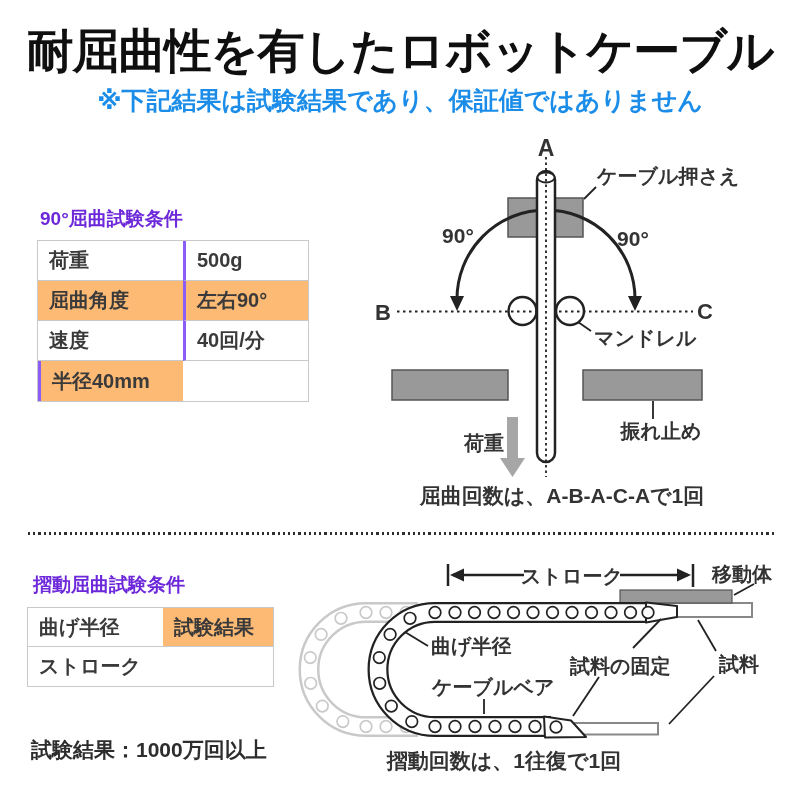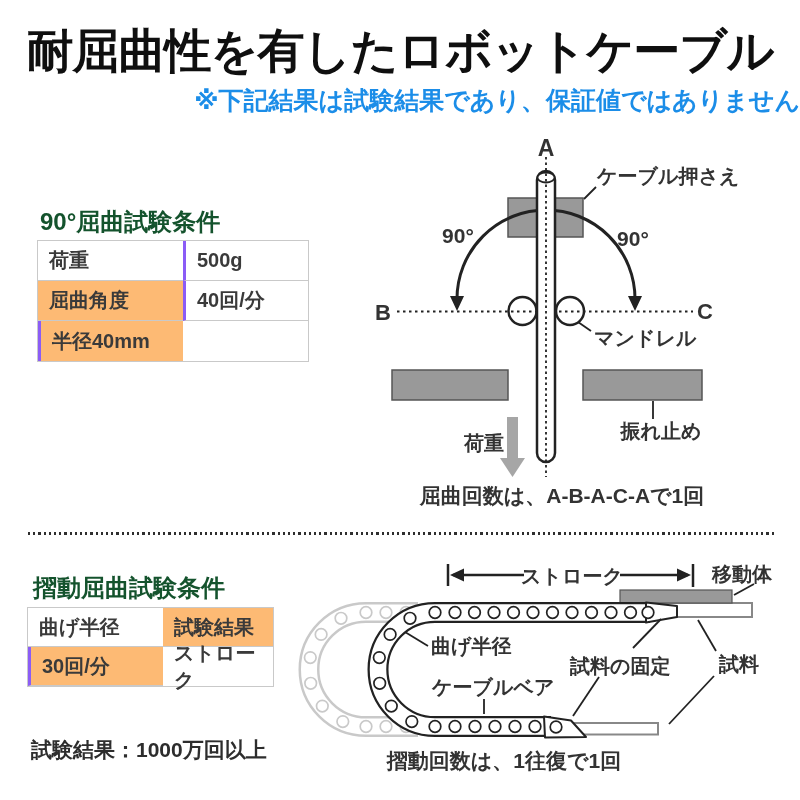--- a/index.html
+++ b/index.html
@@ -1,23 +1,23 @@
 <!DOCTYPE html>
 <html><head>
 <meta charset="utf-8">
 <style>
   html,body{margin:0;padding:0;background:#fff;}
   .page{position:relative;width:800px;height:800px;background:#ffffff;overflow:hidden;
         font-family:"Liberation Sans","DejaVu Sans",sans-serif;}
   .abs{position:absolute;}
   .title{left:0;top:20px;width:800px;text-align:center;font-size:47px;font-weight:900;
          color:#0f0f0f;letter-spacing:-1px;margin:0;}
-  .subtitle{left:0;top:84px;width:800px;text-align:right;font-size:25px;font-weight:bold;
+  .subtitle{left:0;top:84px;width:800px;text-align:center;font-size:25px;font-weight:bold;
             color:#1b8de8;}
-  .sec-heading{font-size:24px;font-weight:bold;color:#14532d;}
+  .sec-heading{font-size:19px;font-weight:bold;color:#6d28d9;}
   .heading-1{left:40px;top:206px;}
   .heading-2{left:33px;top:572px;}
   .spec-table{display:grid;border:1px solid #c9c9c9;background:#fff;}
   .table-1{left:37px;top:240px;width:270px;grid-template-columns:145px 1fr;grid-auto-rows:40px;}
   .table-2{left:27px;top:607px;width:245px;grid-template-columns:135px 1fr;grid-auto-rows:39px;}
   .cell{display:flex;align-items:center;font-size:20px;font-weight:bold;color:#3a3a3a;
         padding-left:11px;border-bottom:1px solid #c9c9c9;}
   .cell.value{border-left:3px solid #8b5cf6;}
   .cell.alt{background:#fdba74;}
   .cell.last{border-bottom:none;}
@@ -35,20 +35,22 @@
 
   <h1 class="abs title">耐屈曲性を有したロボットケーブル</h1>
   <div class="abs subtitle">※下記結果は試験結果であり、保証値ではありません</div>
 
   <div class="abs sec-heading heading-1">90°屈曲試験条件</div>
 
   <div class="abs spec-table table-1">
     <div class="cell label">荷重</div>
     <div class="cell value">500g</div>
     <div class="cell label alt">屈曲角度</div>
+    <div class="cell value alt">左右90°</div>
+    <div class="cell label">速度</div>
     <div class="cell value">40回/分</div>
     <div class="cell value alt last">半径40mm</div>
   </div>
 
 
   <svg class="abs" style="left:375px;top:130px;" width="420" height="385" viewBox="375 130 420 385">
 
     <rect x="508" y="198" width="75" height="39" fill="#999" stroke="#555" stroke-width="1.5"></rect>
 
     <path d="M 457 299 A 89 89 0 0 1 635 299" fill="none" stroke="#222" stroke-width="3"></path>
@@ -86,21 +88,20 @@
     <text x="562" y="503" text-anchor="middle" font-size="21">屈曲回数は、A-B-A-C-Aで1回</text>
   </svg>
 
   <div class="abs divider"></div>
 
   <div class="abs sec-heading heading-2">摺動屈曲試験条件</div>
 
   <div class="abs spec-table table-2">
     <div class="cell label">曲げ半径</div>
     <div class="cell label alt">試験結果</div>
-    <div class="cell value alt">30回/分</div>
     <div class="cell label last">ストローク</div>
   </div>
 
   <div class="abs result result-2">試験結果：1000万回以上</div>
 
   <svg class="abs" style="left:288px;top:553px;" width="512" height="225" viewBox="288 553 512 225">
 
     <g>
       <path d="M 418 612.5 L 366 612.5 A 57 57 0 0 0 366 726.5 L 418 726.5" fill="none" stroke="#c9c9c9" stroke-width="21"></path>
       <path d="M 418 612.5 L 366 612.5 A 57 57 0 0 0 366 726.5 L 418 726.5" fill="none" stroke="#fff" stroke-width="16"></path>

